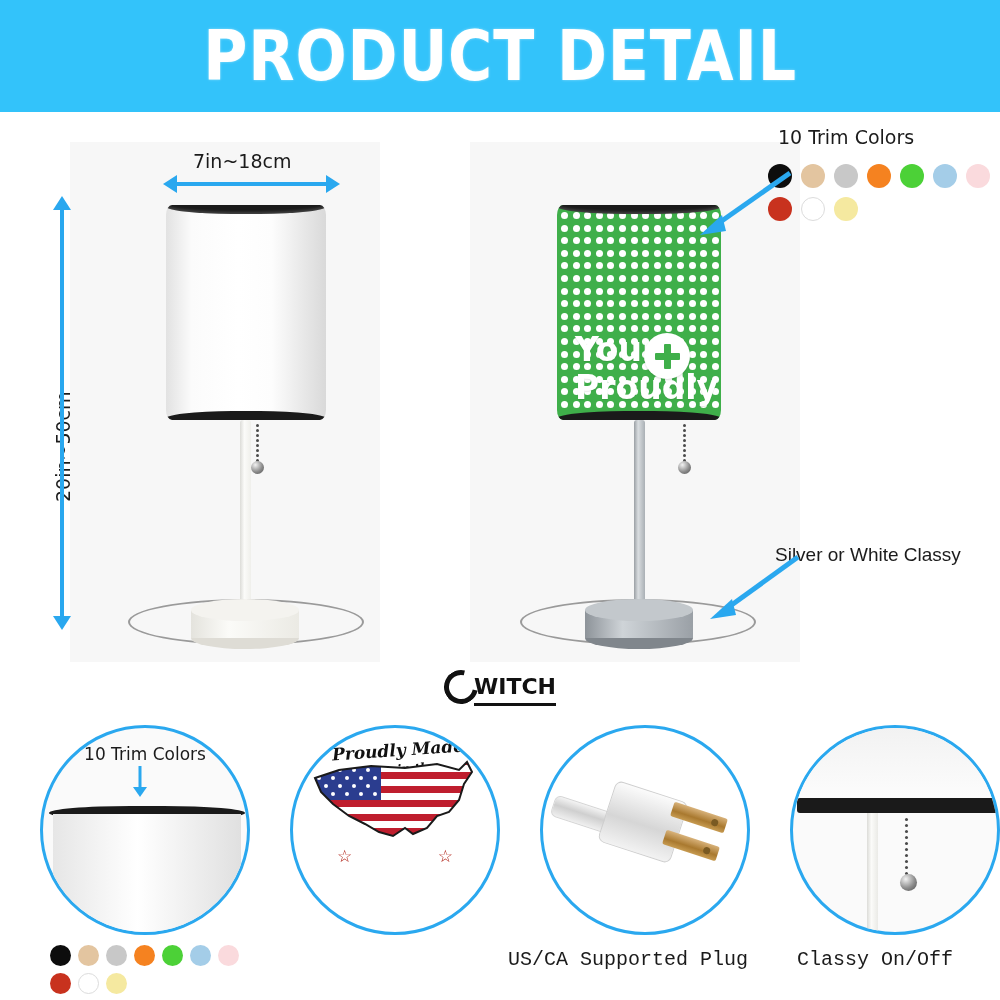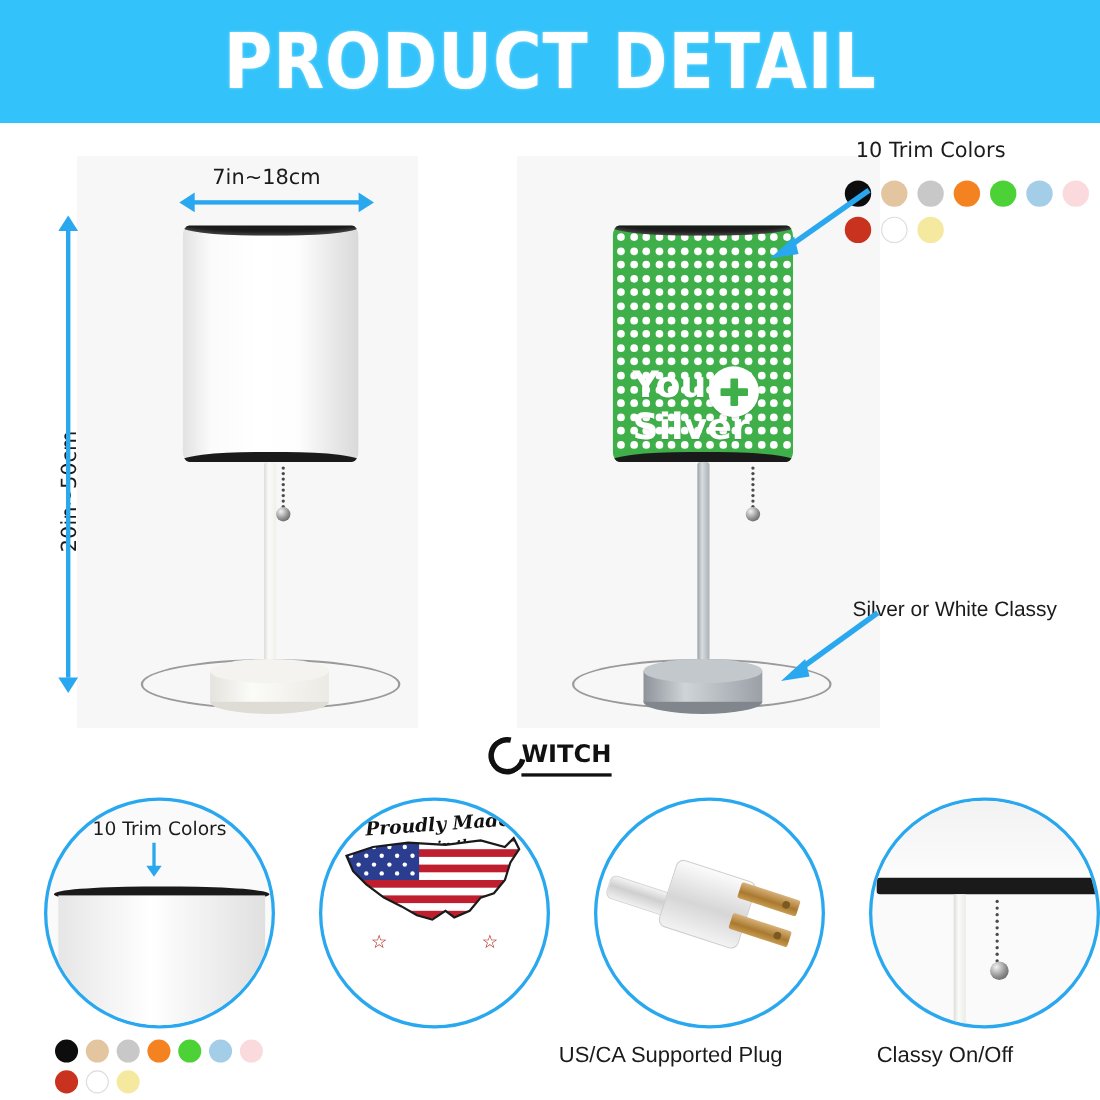--- a/index.html
+++ b/index.html
@@ -143,21 +143,21 @@
     color: #111; line-height: 30px; border-bottom: 3px solid #111; padding-bottom: 1px;
   }
 
   
   .circle-panel {
     position: absolute; border-radius: 50%; border: 3px solid #2aa8ef;
     background: #fafafa; overflow: hidden;
   }
   .bottom-caption {
     position: absolute; font-size: 20px; color: #1b1b1b; white-space: nowrap;
-    font-family: Liberation Sans, sans-serif;
+    font-family: Liberation Mono, monospace;
   }
 
   
   .usa-badge { position: absolute; inset: 0; }
   .usa-line1 {
     position: absolute; left: 30px; top: 12px; width: 150px; text-align: center;
     font-family: "DejaVu Serif", serif; font-style: italic; font-weight: bold;
     font-size: 17px; color: #111; transform: rotate(-4deg);
   }
   .usa-line2 {
@@ -475,21 +475,21 @@
             <span class="dot" style="left: 85.2px; top: 196px;"></span>
             <span class="dot" style="left: 96.8px; top: 196px;"></span>
             <span class="dot" style="left: 108.4px; top: 196px;"></span>
             <span class="dot" style="left: 120px; top: 196px;"></span>
             <span class="dot" style="left: 131.6px; top: 196px;"></span>
             <span class="dot" style="left: 143.2px; top: 196px;"></span>
             <span class="dot" style="left: 154.8px; top: 196px;"></span>
           </div>
         <div class="design-text" style="left:18px;top:126px;">
           <div>Your</div>
-          <div>Silver</div>
+          <div>Proudly</div>
         </div>
         <div class="plus-badge" style="left:87px;top:128px;">
           <span class="v"></span>
             <span class="h"></span>
         </div>
         <div class="trim-top"></div>
         <div class="trim-bottom"></div>
       </div>
       <div class="chain" style="left:683px;top:312px;height:40px;">
         <div class="chain-dot" style="top:0"></div>

